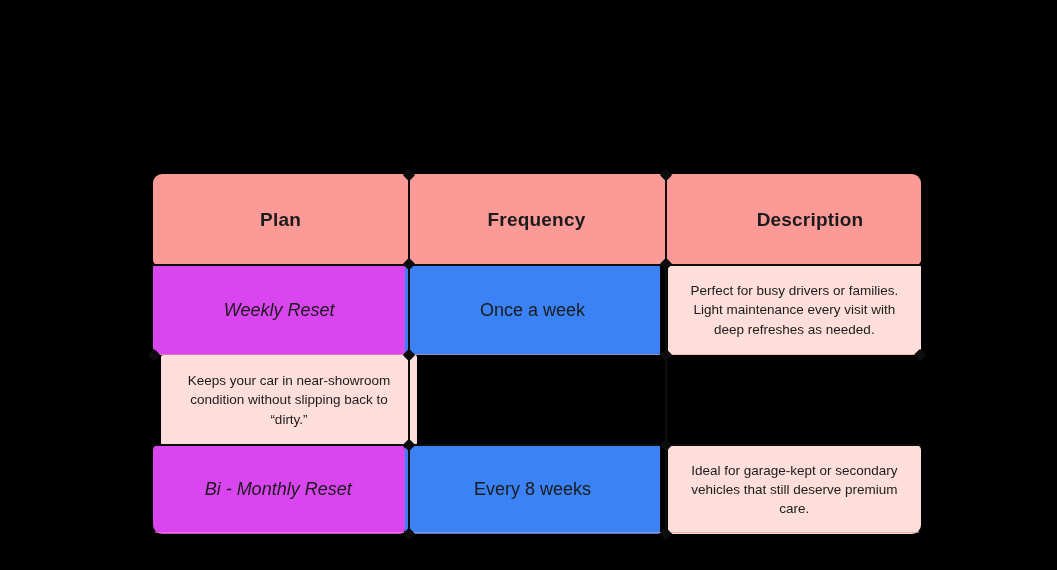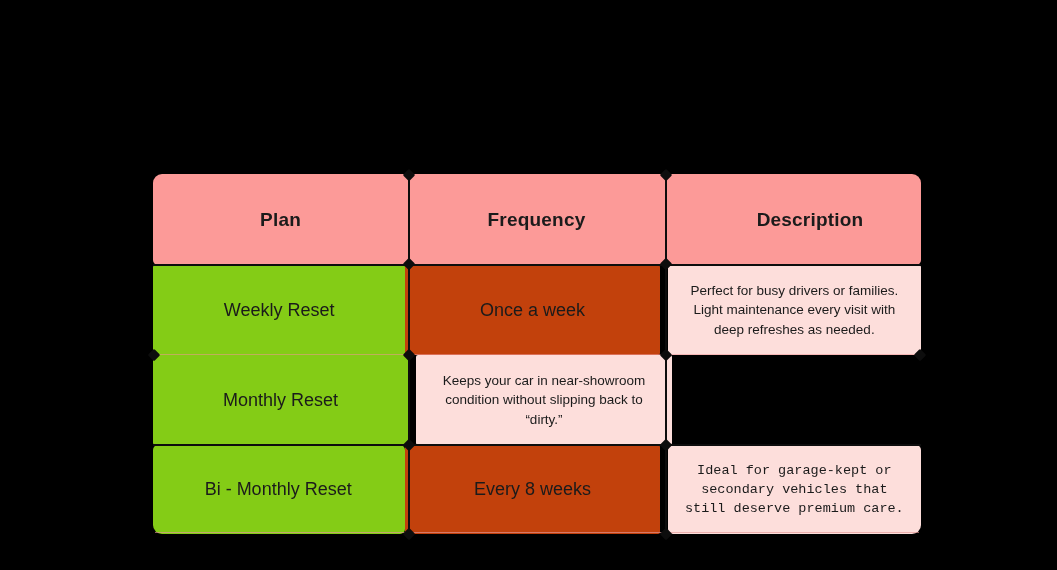--- a/index.html
+++ b/index.html
@@ -63,42 +63,43 @@
   
   .cell-header {
     background: #fc9a98;
     font-weight: bold;
     font-size: 19px;
     letter-spacing: 0.2px;
   }
 
   
   .cell-plan {
-    background: #84cc16;
+    background: #d946ef;
     font-size: 18px;
     font-weight: 400;
+    font-style: italic;
   }
   .cell-freq {
-    background: #c2410c;
+    background: #3b82f6;
     font-size: 18px;
     font-weight: 400;
   }
   .cell-desc {
     background: #fddedb;
     font-size: 13.5px;
     font-weight: 400;
     line-height: 1.42;
     margin-left: 8px;
   }
 
   
   .row-header .col-plan { border-top-left-radius: 9px; }
   .row-header .col-desc { border-top-right-radius: 9px; padding-left: 44px; }
   .row-body-last .col-plan { border-bottom-left-radius: 9px; }
-  .row-body-last .col-desc { border-bottom-right-radius: 9px; font-family: Liberation Mono, monospace; }
+  .row-body-last .col-desc { border-bottom-right-radius: 9px; }
 
   
   .cell { border-radius: 2px; }
   .row-header .col-plan { border-radius: 9px 5px 5px 5px; }
   .row-header .col-desc { border-radius: 5px 9px 5px 5px; }
   .row-body-last .col-plan { border-radius: 5px 5px 5px 9px; padding-left: 8px; }
   .row-body-last .col-desc { border-radius: 5px 5px 9px 5px; }
 
   
   .gridlines {
@@ -184,21 +185,20 @@
 
     <div class="row row-body">
       <div class="cell cell-plan col-plan">Weekly Reset</div>
       <div class="cell cell-freq col-freq">Once a week</div>
       <div class="cell cell-desc col-desc">
         <span class="desc-text">Perfect for busy drivers or families. Light maintenance every visit with deep refreshes as needed.</span>
       </div>
     </div>
 
     <div class="row row-body">
-      <div class="cell cell-plan col-plan">Monthly Reset</div>
       <div class="cell cell-desc col-desc">
         <span class="desc-text">Keeps your car in near-showroom condition without slipping back to “dirty.”</span>
       </div>
     </div>
 
     <div class="row row-body-last">
       <div class="cell cell-plan col-plan">Bi - Monthly Reset</div>
       <div class="cell cell-freq col-freq">Every 8 weeks</div>
       <div class="cell cell-desc col-desc">
         <span class="desc-text">Ideal for garage-kept or secondary vehicles that still deserve premium care.</span>

